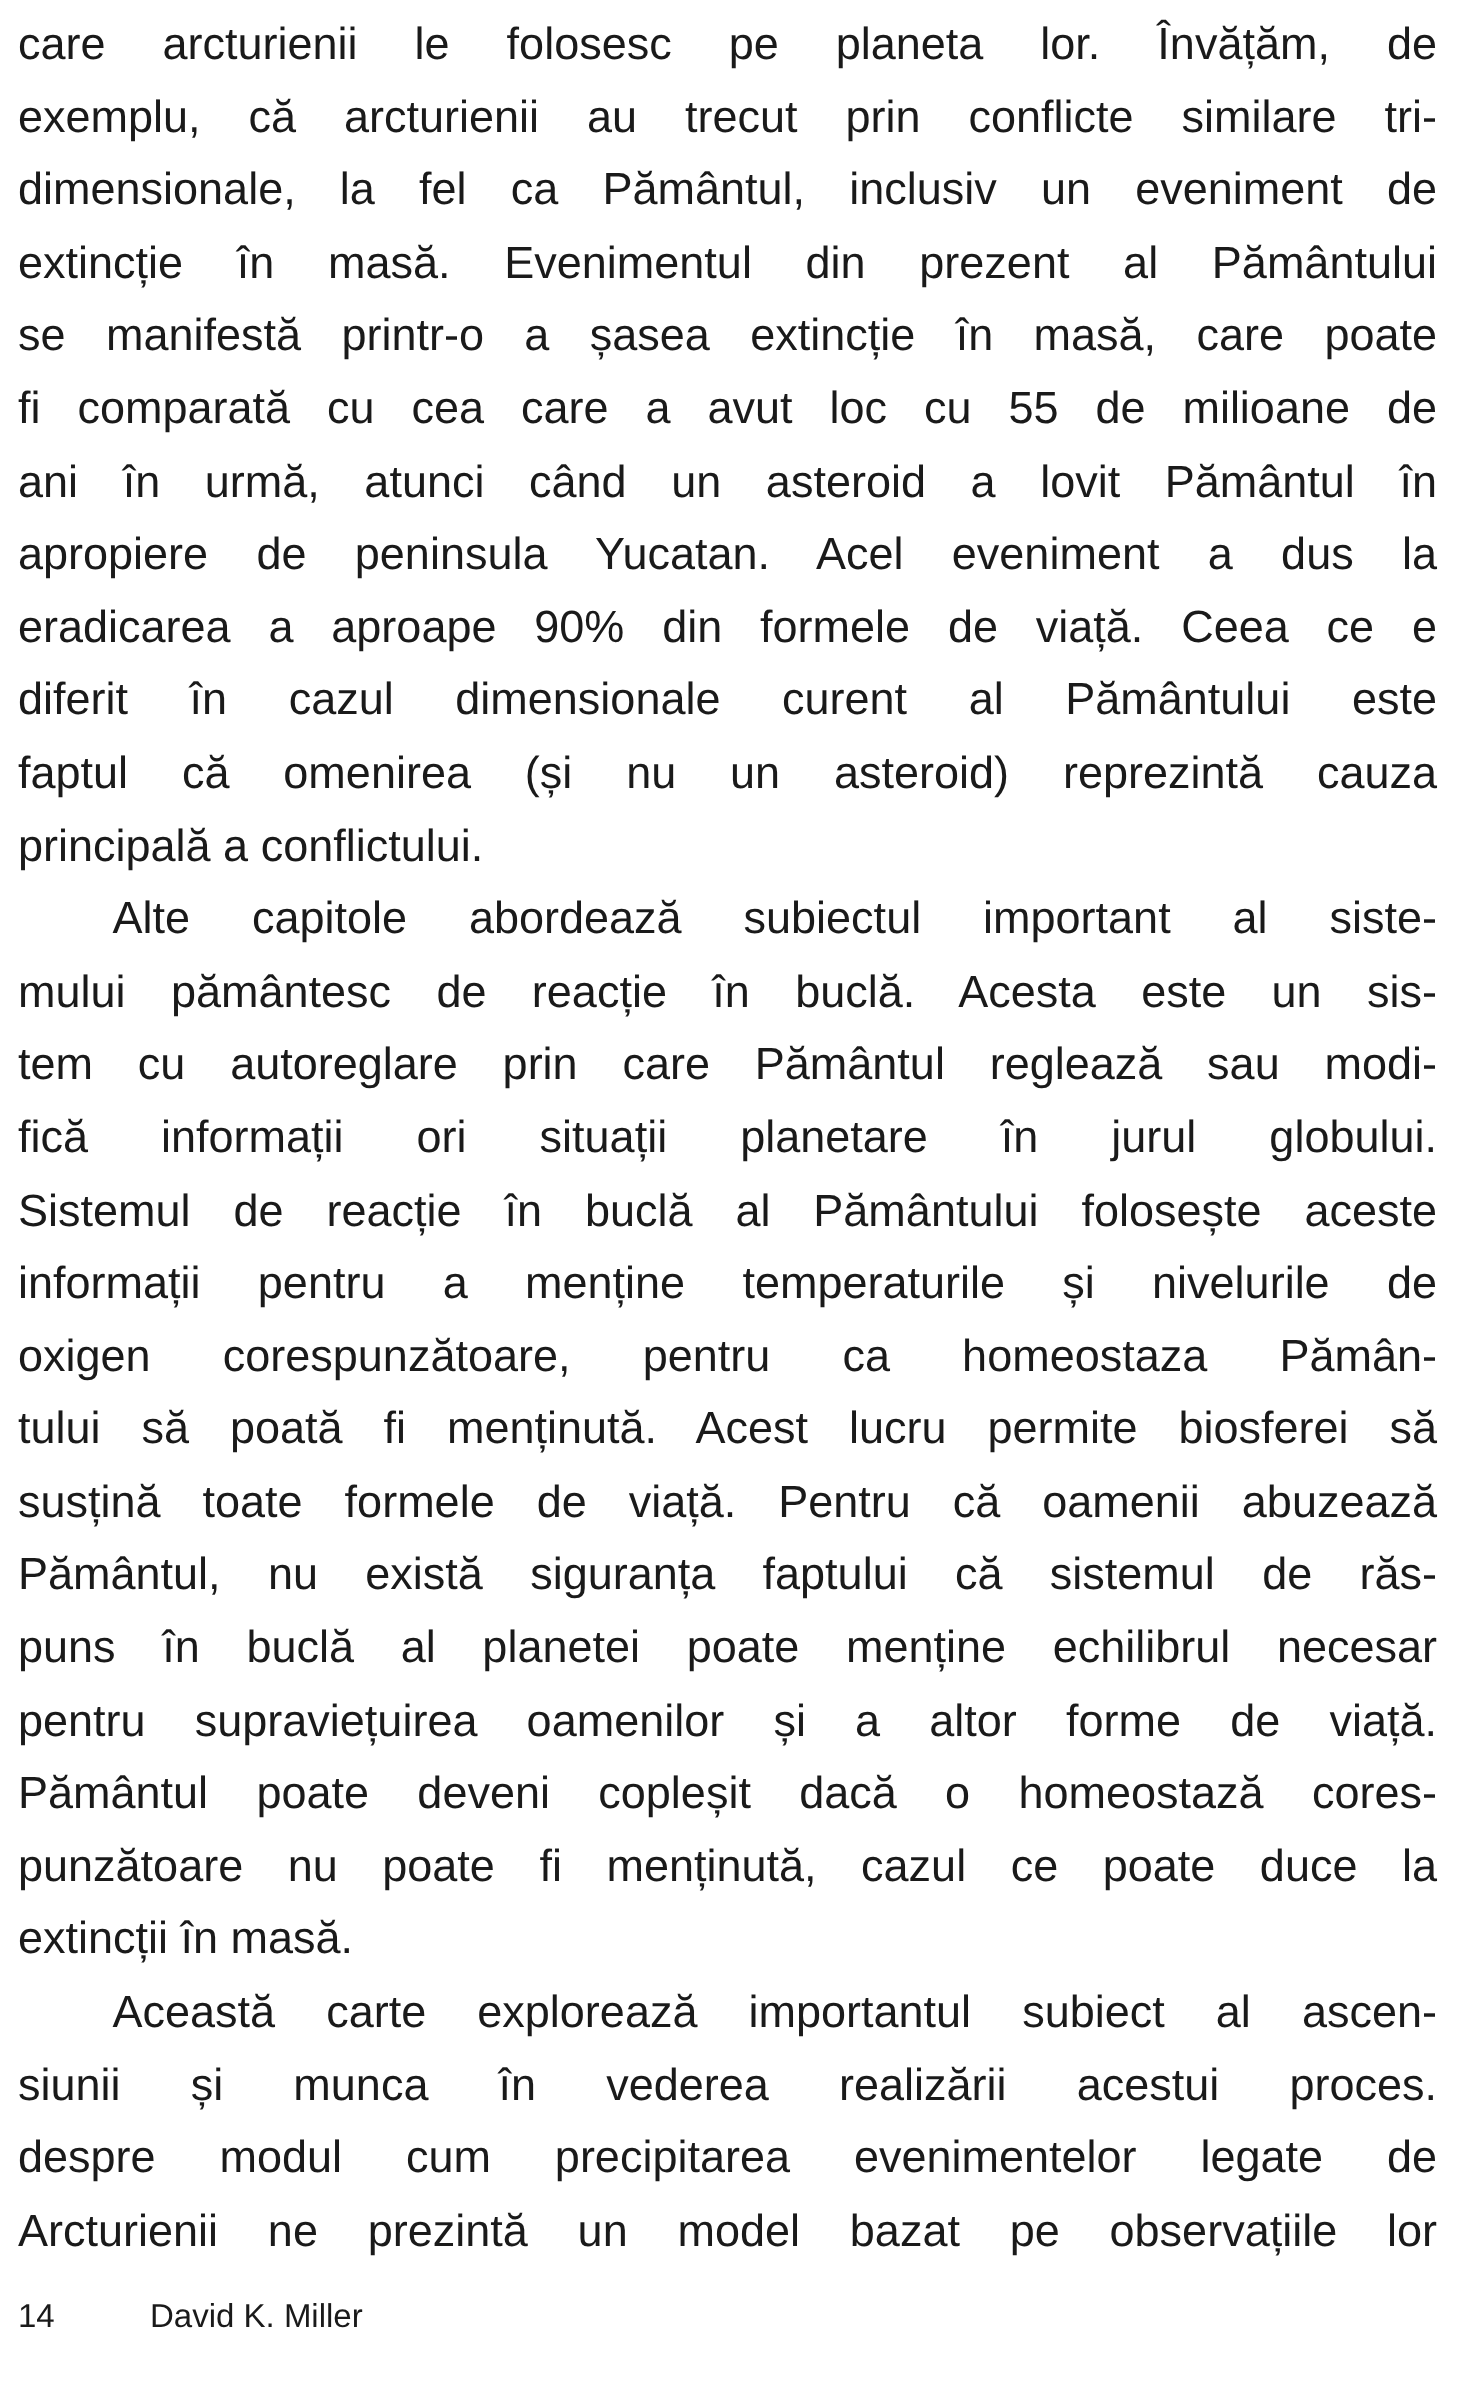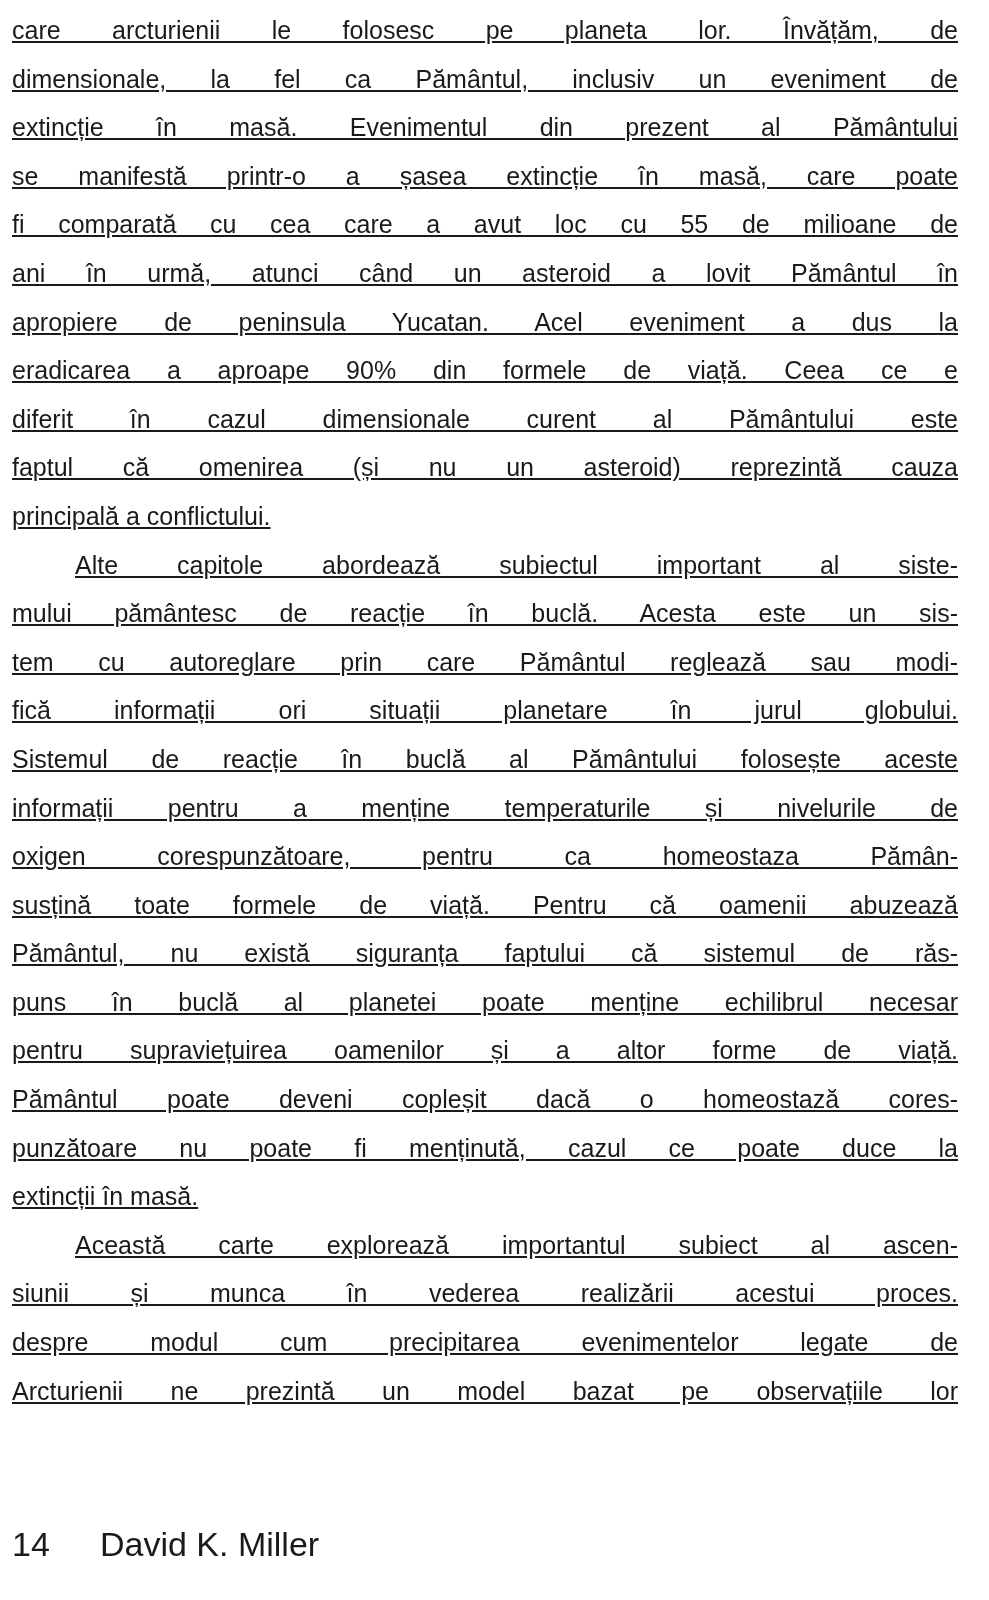--- a/index.html
+++ b/index.html
@@ -1,47 +1,49 @@
 <!DOCTYPE html>
 <html><head>
 <meta charset="utf-8">
 <style>
   html, body { margin:0; padding:0; background:#ffffff; }
   body { width:989px; height:1600px; position:relative; overflow:hidden;
          font-family:"Liberation Sans", "DejaVu Sans", sans-serif; color:#1a1a1a; }
   .page { position:absolute; left:12px; top:6px; width:946px; }
-  .line { display:block; height:48.6px; line-height:48.6px; font-size:25px;
-          text-align:justify; text-align-last:justify; white-space:nowrap; overflow:visible;text-decoration:underline; }
+  .line { display:block; height:48.6px; line-height:48.6px; font-size:30px;
+          text-align:justify; text-align-last:justify; white-space:nowrap; overflow:visible; }
   .line.last { text-align-last:left; }
   .line.indent { padding-left:63px; }
-  .footer { position:absolute; left:12px; top:1520px; font-size:34px; line-height:48px; }
+  .footer { position:absolute; left:12px; top:1520px; font-size:22px; line-height:48px; }
   .footer .num { display:inline-block; width:88px; }
 </style>
 </head>
 <body>
 
 <div class="page" id="page-body">
     <span class="line">care arcturienii le folosesc pe planeta lor. Învățăm, de</span>
+    <span class="line">exemplu, că arcturienii au trecut prin conflicte similare tri-</span>
     <span class="line">dimensionale, la fel ca Pământul, inclusiv un eveniment de</span>
     <span class="line">extincție în masă. Evenimentul din prezent al Pământului</span>
     <span class="line">se manifestă printr-o a șasea extincție în masă, care poate</span>
     <span class="line">fi comparată cu cea care a avut loc cu 55 de milioane de</span>
     <span class="line">ani în urmă, atunci când un asteroid a lovit Pământul în</span>
     <span class="line">apropiere de peninsula Yucatan. Acel eveniment a dus la</span>
     <span class="line">eradicarea a aproape 90% din formele de viață. Ceea ce e</span>
     <span class="line">diferit în cazul dimensionale curent al Pământului este</span>
     <span class="line">faptul că omenirea (și nu un asteroid) reprezintă cauza</span>
     <span class="line last">principală a conflictului.</span>
     <span class="line indent">Alte capitole abordează subiectul important al siste-</span>
     <span class="line">mului pământesc de reacție în buclă. Acesta este un sis-</span>
     <span class="line">tem cu autoreglare prin care Pământul reglează sau modi-</span>
     <span class="line">fică informații ori situații planetare în jurul globului.</span>
     <span class="line">Sistemul de reacție în buclă al Pământului folosește aceste</span>
     <span class="line">informații pentru a menține temperaturile și nivelurile de</span>
     <span class="line">oxigen corespunzătoare, pentru ca homeostaza Pămân-</span>
+    <span class="line">tului să poată fi menținută. Acest lucru permite biosferei să</span>
     <span class="line">susțină toate formele de viață. Pentru că oamenii abuzează</span>
     <span class="line">Pământul, nu există siguranța faptului că sistemul de răs-</span>
     <span class="line">puns în buclă al planetei poate menține echilibrul necesar</span>
     <span class="line">pentru supraviețuirea oamenilor și a altor forme de viață.</span>
     <span class="line">Pământul poate deveni copleșit dacă o homeostază cores-</span>
     <span class="line">punzătoare nu poate fi menținută, cazul ce poate duce la</span>
     <span class="line last">extincții în masă.</span>
     <span class="line indent">Această carte explorează importantul subiect al ascen-</span>
     <span class="line">siunii și munca în vederea realizării acestui proces.</span>
     <span class="line">despre modul cum precipitarea evenimentelor legate de</span>

